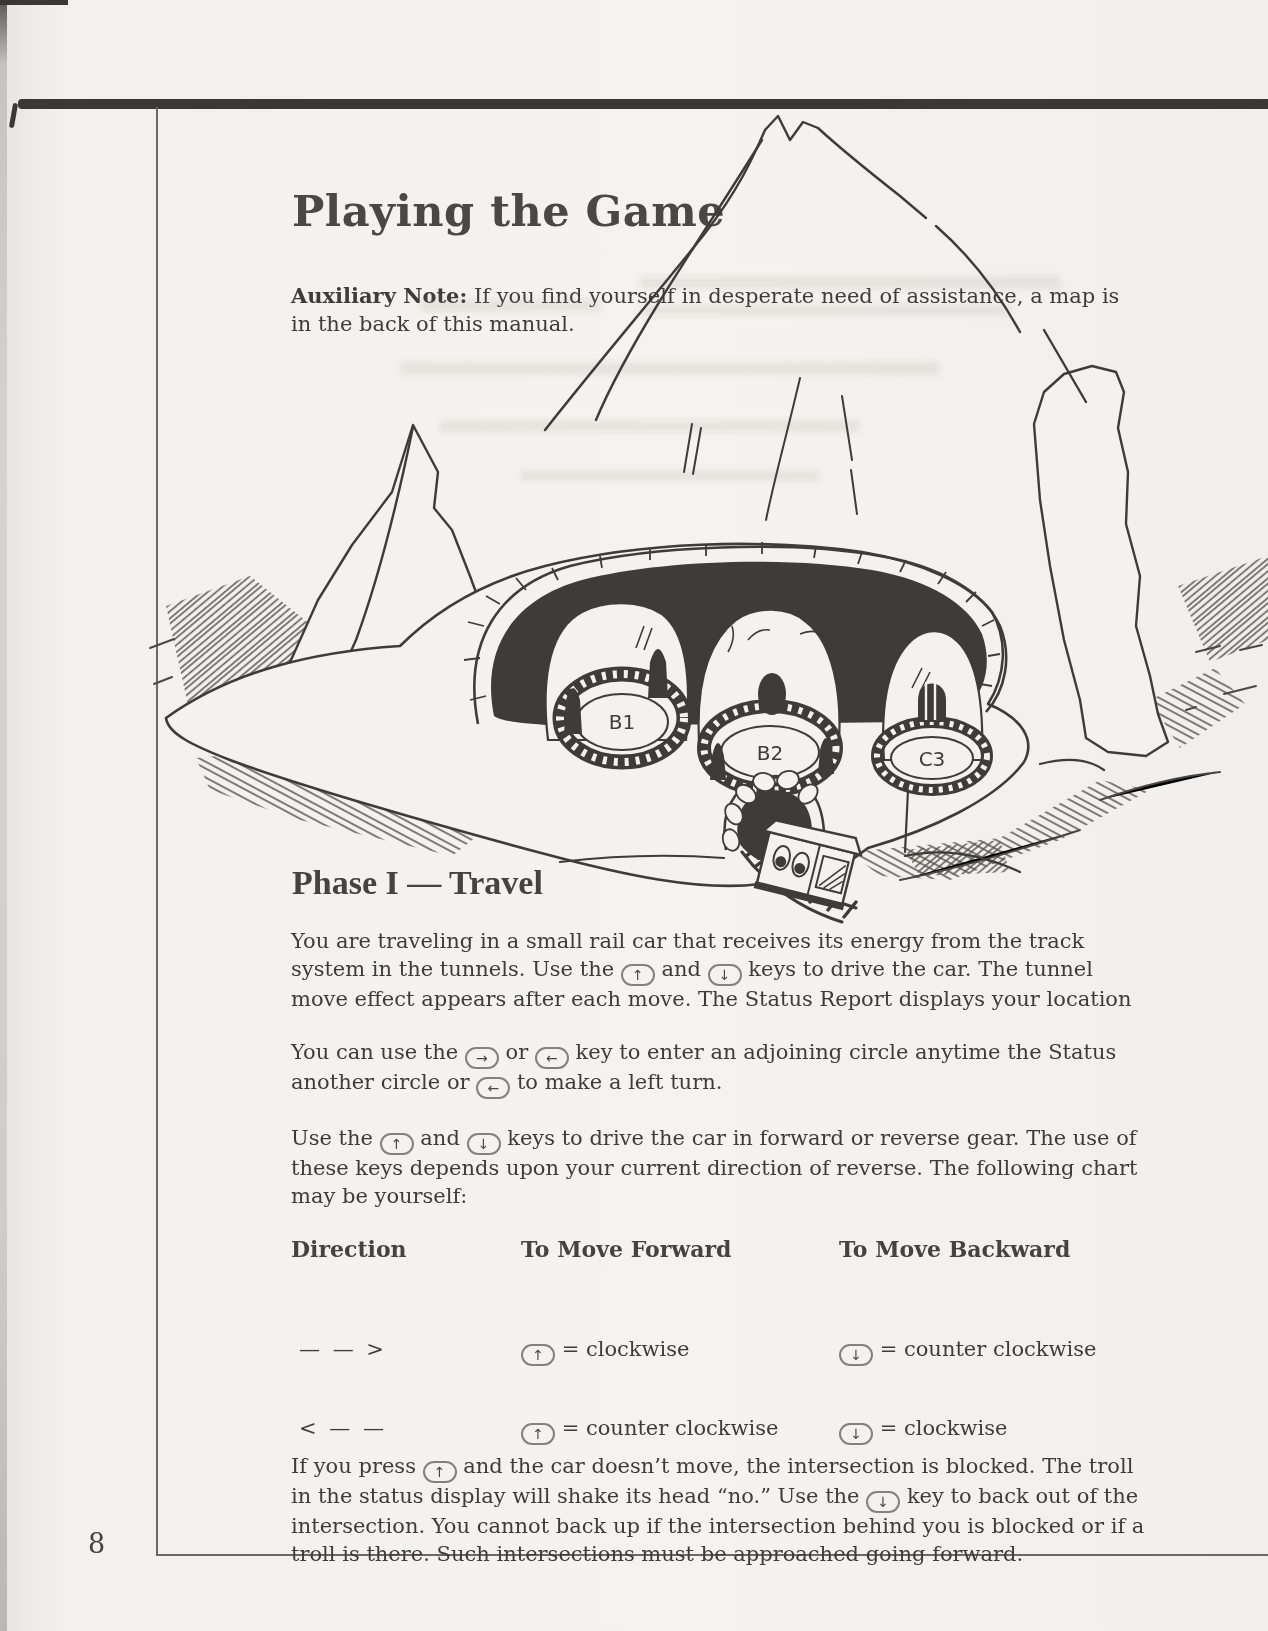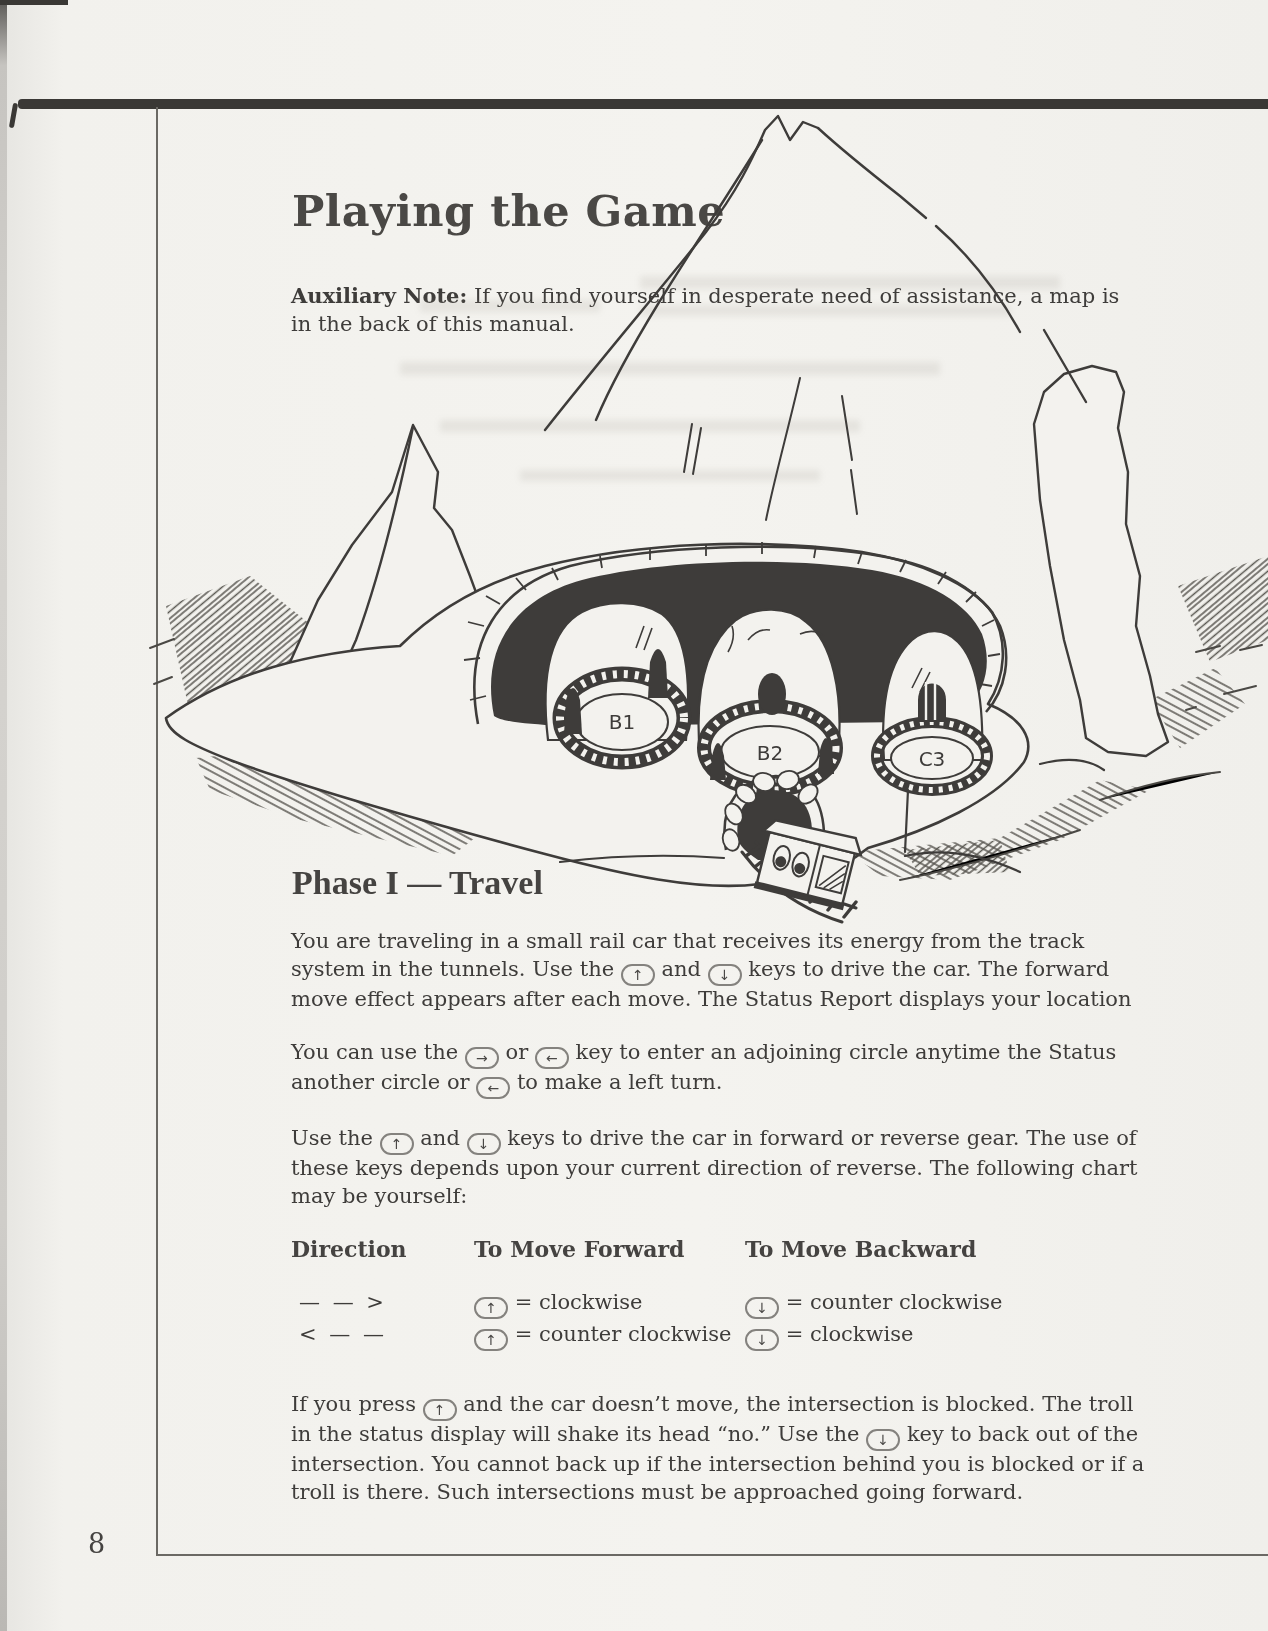--- a/index.html
+++ b/index.html
@@ -24,21 +24,21 @@
   .para{margin:0 0 26px 0;}
   .line{line-height:27.5px;white-space:nowrap;font-size:21px;}
   .b{font-weight:bold;}
 
   .key{
     display:inline-block;min-width:34px;height:22px;line-height:19px;box-sizing:border-box;
     border:2px solid #84827e;border-radius:11px;text-align:center;
     font-family:"DejaVu Sans",sans-serif;font-size:14px;color:#4a4846;vertical-align:-4px;padding:0 2px;
   }
 
-  #chart{display:grid;grid-template-columns:183px 271px 1fr;margin:21px 0 40px 0;}
+  #chart{display:grid;grid-template-columns:183px 271px 1fr;margin:21px 0 8px 0;gap:47px;}
   .chart-header{font-weight:bold;font-size:22px;margin-bottom:25px;color:#454341;}
   .chart-cell{font-size:21px;line-height:30px;white-space:nowrap;}
   .dir{letter-spacing:3px;padding-left:8px;}
 
   .page-num{position:absolute;left:88px;top:1528px;font-size:27px;color:#454341;}
   .art{position:absolute;left:0;top:0;z-index:1;}
 </style>
 </head>
 <body>
 
@@ -189,21 +189,21 @@
   <div class="aux" id="aux-note">
       <div class="line"><span class="b">Auxiliary Note:</span><span> If you find yourself in desperate need of assistance, a map is</span></div>
       <div class="line"><span>in the back of this manual.</span></div>
     </div>
   <div class="phase">Phase I — Travel</div>
 
   <div class="content">
     <div id="paras-a">
         <div class="para">
           <div class="line"><span>You are traveling in a small rail car that receives its energy from the track</span></div>
-          <div class="line"><span>system in the tunnels. Use the </span><span class="key">↑</span><span> and </span><span class="key">↓</span><span> keys to drive the car. The forward</span></div>
+          <div class="line"><span>system in the tunnels. Use the </span><span class="key">↑</span><span> and </span><span class="key">↓</span><span> keys to drive the car. The tunnel</span></div>
           <div class="line"><span>move effect appears after each move. The Status Report displays your location</span></div>
         </div>
         <div class="para">
           <div class="line"><span>You can use the </span><span class="key">→</span><span> or </span><span class="key">←</span><span> key to enter an adjoining circle anytime the Status</span></div>
           <div class="line"><span>another circle or </span><span class="key">←</span><span> to make a left turn.</span></div>
         </div>
         <div class="para">
           <div class="line"><span>Use the </span><span class="key">↑</span><span> and </span><span class="key">↓</span><span> keys to drive the car in forward or reverse gear. The use of</span></div>
           <div class="line"><span>these keys depends upon your current direction of reverse. The following chart</span></div>
           <div class="line"><span>may be yourself:</span></div>

